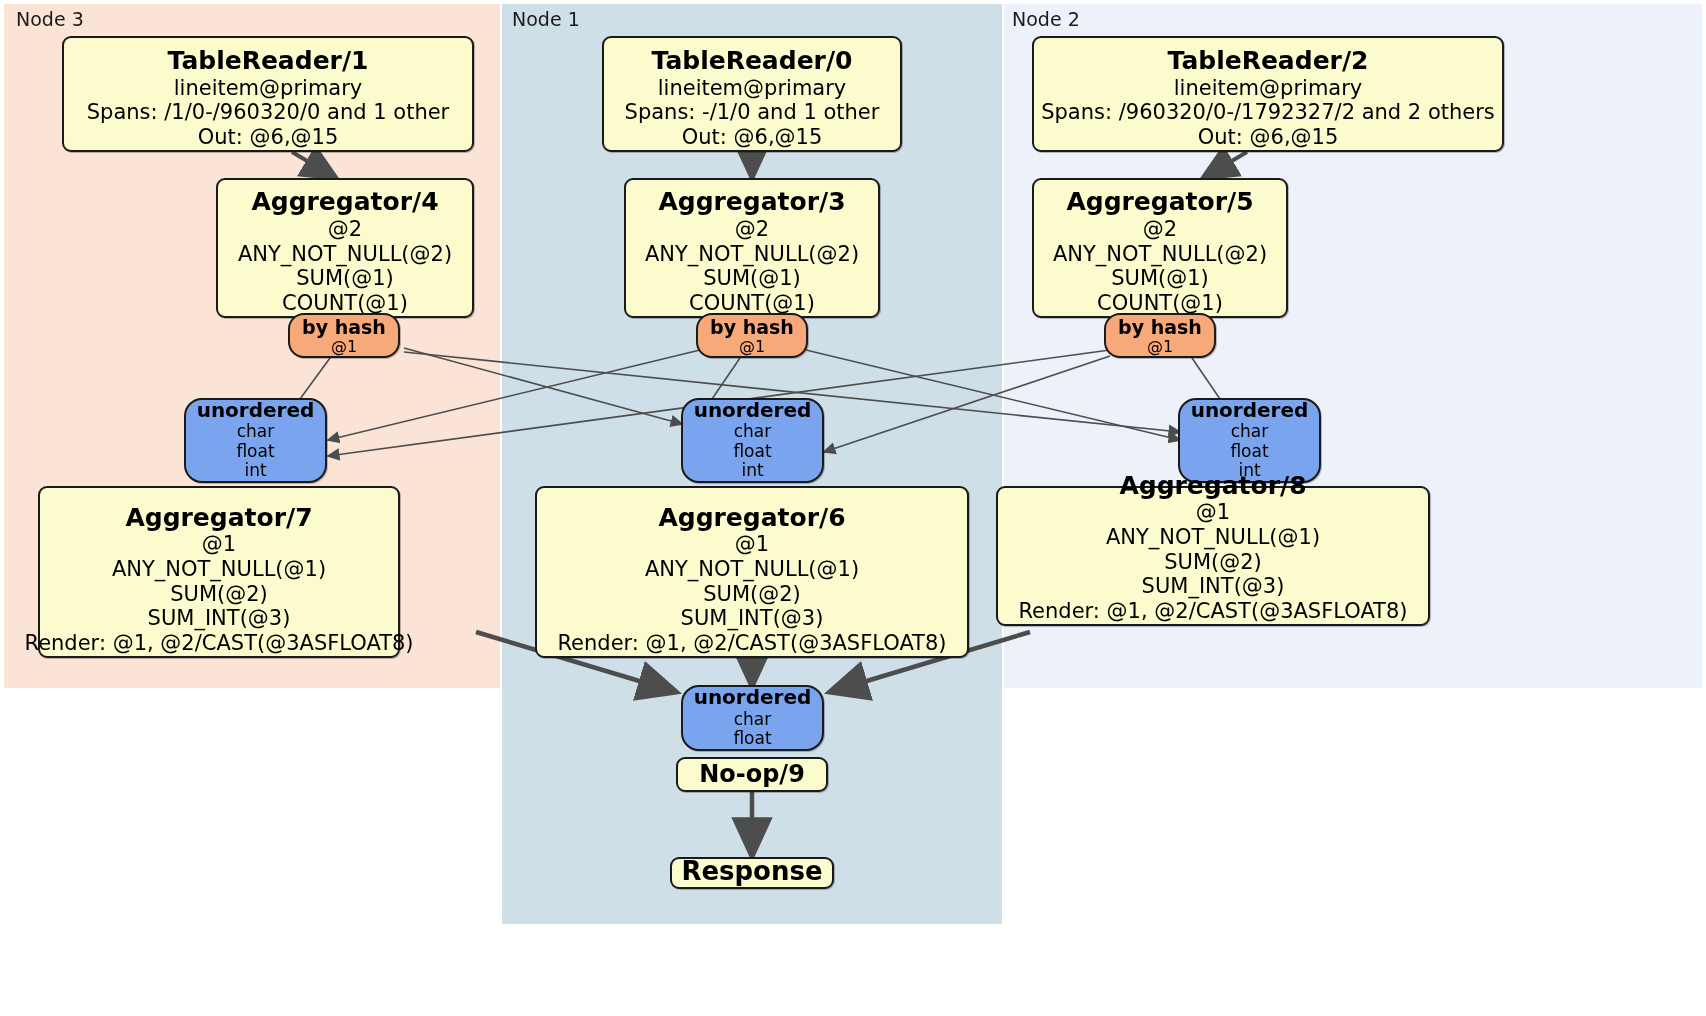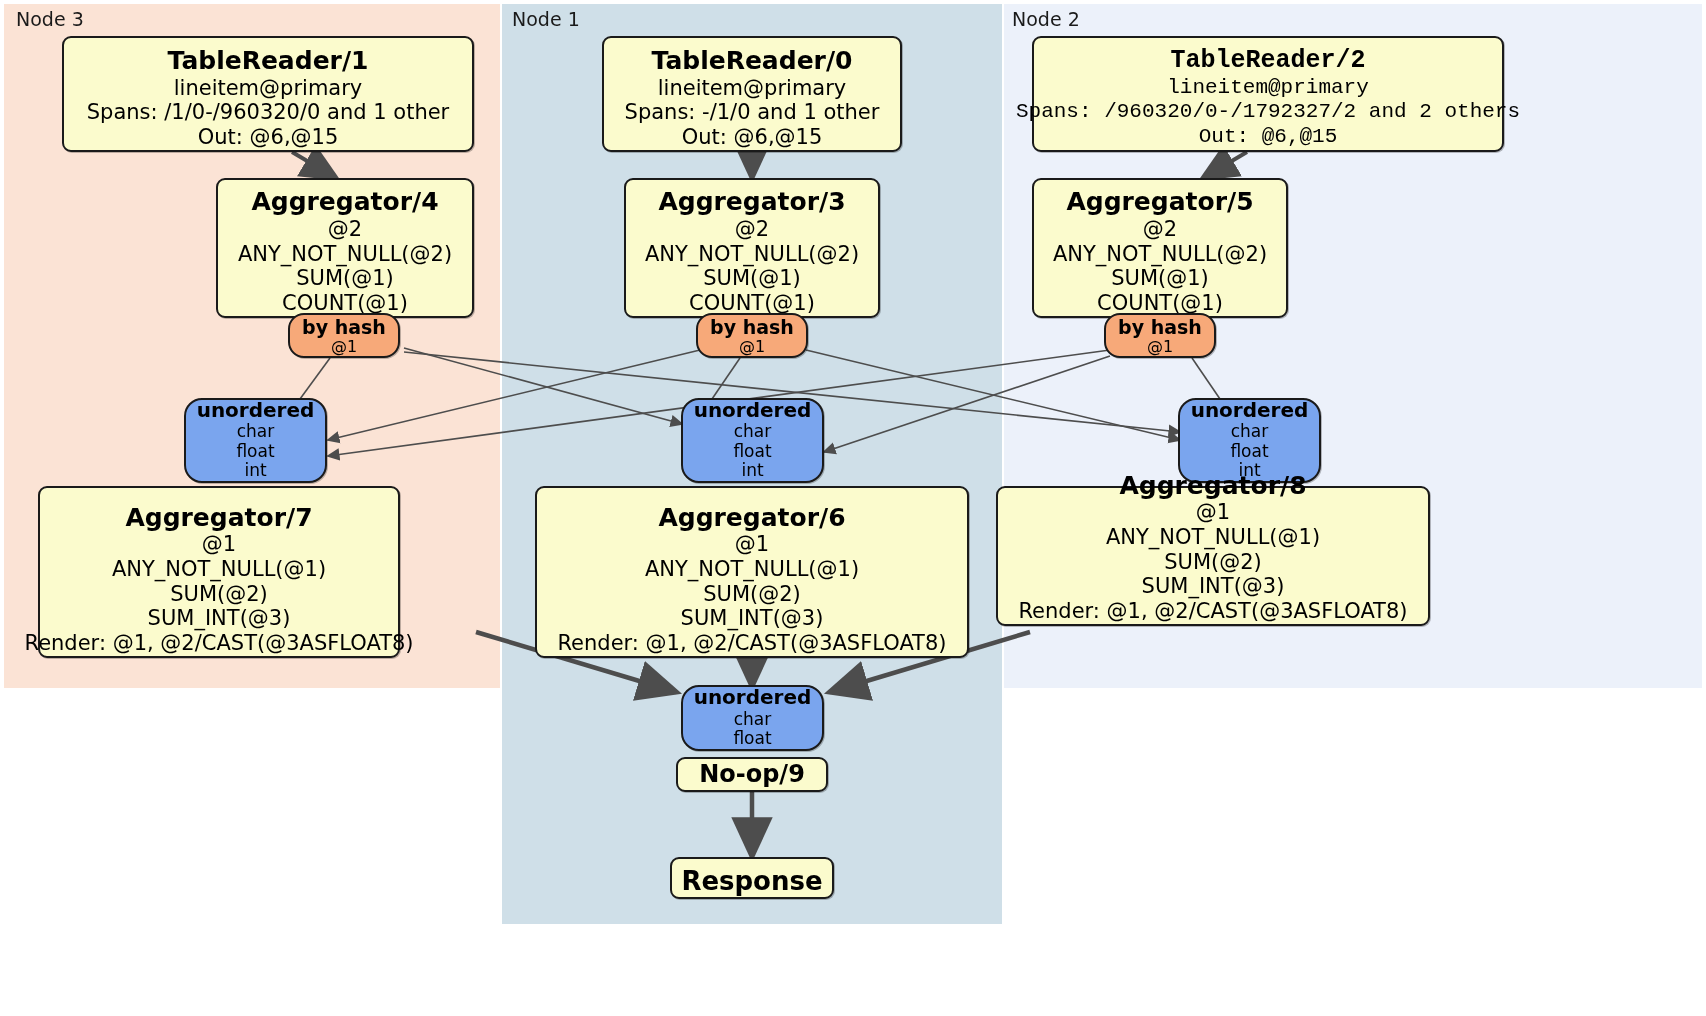--- a/index.html
+++ b/index.html
@@ -159,25 +159,25 @@
   <div class="box sync" style="left:681px;top:685px;width:143px;height:66px;">
     <div class="ttl">unordered</div>
     <div class="ln">char</div>
     <div class="ln">float</div>
   </div>
 
   <div class="box proc small" style="left:676px;top:757px;width:152px;height:35px;justify-content:center;padding-top:0;">
     <div class="ttl">No-op/9</div>
   </div>
 
-  <div class="box proc resp" style="left:670px;top:857px;width:164px;height:42px;justify-content:flex-start;padding-top:8px;">
+  <div class="box proc resp" style="left:670px;top:857px;width:164px;height:32px;justify-content:flex-end;padding-top:16px;">
     <div class="ttl">Response</div>
   </div>
 
-  <div class="box proc" style="left:1032px;top:36px;width:472px;height:116px;font-family:Liberation Mono, monospace;">
+  <div class="box proc" style="left:1032px;top:36px;width:472px;height:116px;">
     <div class="ttl">TableReader/2</div>
     <div class="ln">lineitem@primary</div>
     <div class="ln">Spans: /960320/0-/1792327/2 and 2 others</div>
     <div class="ln">Out: @6,@15</div>
   </div>
 
   <div class="box proc" style="left:1032px;top:178px;width:256px;height:140px;">
     <div class="ttl">Aggregator/5</div>
     <div class="ln">@2</div>
     <div class="ln">ANY_NOT_NULL(@2)</div>

